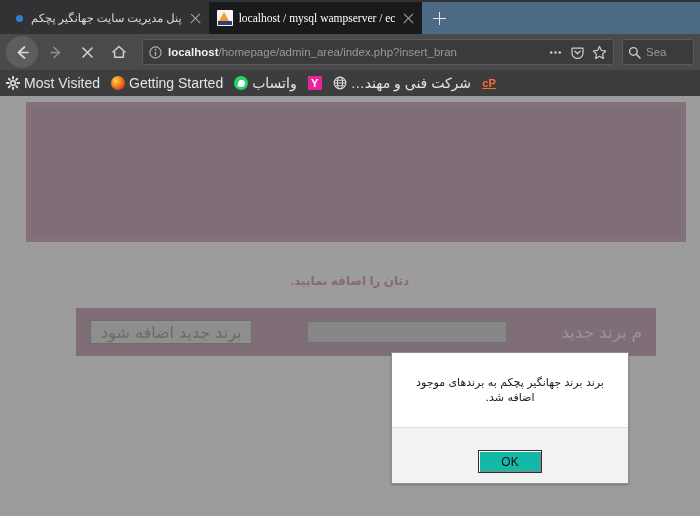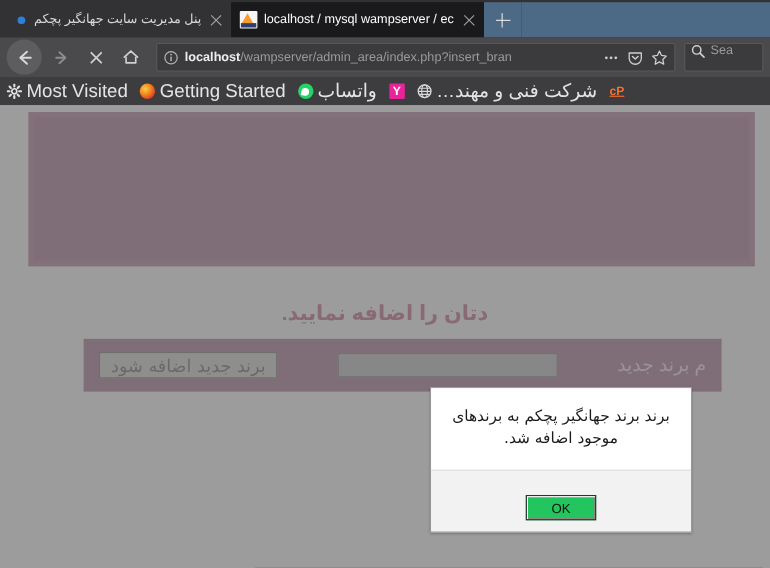--- a/index.html
+++ b/index.html
@@ -41,21 +41,21 @@
     width: 0; height: 0;
     border-left: 5px solid transparent; border-right: 5px solid transparent;
     border-bottom: 9px solid #f89b2a;
   }
   .favicon.pma::after {
     content: ""; position: absolute; bottom: 1px; left: 1px; right: 1px;
     height: 4px; background: #2c3e74;
   }
   .tab .tab-label {
     white-space: nowrap; overflow: hidden; text-overflow: ellipsis;
-    flex: 1 1 auto; line-height: 32px;
+    flex: 1 1 auto; line-height: 32px; font-family: Liberation Serif, serif;
   }
   .tab.rtl .tab-label { direction: rtl; text-align: right; }
   .tab-close {
     width: 15px; height: 15px; flex: 0 0 15px; position: relative;
     opacity: .75;
   }
   .tab-close::before, .tab-close::after {
     content: ""; position: absolute; left: 1px; top: 7px;
     width: 13px; height: 1.4px; background: #cfcfcf;
   }
@@ -100,34 +100,34 @@
   }
   .url-text {
     flex: 1 1 auto; font-size: 11.5px; color: #9a9a9c;
     white-space: nowrap; overflow: hidden; line-height: 24px;
   }
   .url-text b { color: #ededed; font-weight: bold; text-align: right; }
   .url-icons { display: flex; align-items: center; gap: 7px; }
   .searchbar {
     width: 72px; height: 26px; flex: 0 0 72px;
     background: #3b3b3d; border: 1px solid #59595b; border-radius: 2px;
-    display: flex; padding: 0 5px; gap: 5px;
+    display: flex; align-items: center; padding: 0 5px; gap: 5px;
     overflow: hidden;
   }
   .search-ph { font-size: 11.5px; color: #9a9a9c; white-space: nowrap; }
 
   
   .bookmarks {
     position: absolute; top: 70px; left: 0; width: 700px; height: 26px;
     background: #3d3d3f;
     display: flex; align-items: center; padding: 0 6px; gap: 11px;
     overflow: hidden;
   }
   .bm { display: flex; align-items: center; gap: 4px; flex: 0 0 auto; }
-  .bm-label { font-size: 17px; color: #e4e4e4; white-space: nowrap; }
+  .bm-label { font-size: 14px; color: #e4e4e4; white-space: nowrap; }
   .bm-label.rtl { direction: rtl; }
   .bmicon { width: 14px; height: 14px; flex: 0 0 14px; position: relative; }
   .bmicon.gear { color: #e0e0e0; }
   .bmicon.ff   { border-radius: 50%; background: radial-gradient(circle at 35% 35%, #ffcf4a 0%, #f07c1a 45%, #d6422b 75%, #8b2ea0 100%); }
   .bmicon.wa   { border-radius: 50%; background: #25d366; display: flex; align-items: center; justify-content: center; }
   .bmicon.wa::after {
     content: ""; width: 7px; height: 7px; border-radius: 50% 50% 50% 0;
     background: #fff; transform: rotate(10deg);
   }
   .bmicon.yam  { background: #e9249a; color: #fff; font: bold 11px "Liberation Sans", sans-serif;
@@ -146,21 +146,21 @@
     direction: rtl;
   }
   .topbox {
     position: absolute; left: 26px; top: 6px; width: 660px; height: 140px;
     background: #7d2a57;
     border: 5px solid #8e3a66;
   }
   .heading {
     position: absolute; right: 0; left: 0; top: 178px;
     text-align: center;
-    font-size: 19px; font-weight: bold; color: #a3174a;
+    font-size: 12px; font-weight: bold; color: #a3174a;
     direction: rtl;
   }
   .formbar {
     position: absolute; left: 76px; top: 212px; width: 580px; height: 48px;
     background: #7d2a57;
     display: flex; align-items: center; justify-content: space-between;
     padding: 0 14px; direction: rtl;
   }
   .form-label {
     font-size: 17px; color: #f0d6e4; white-space: nowrap;
@@ -186,30 +186,30 @@
     border: 1px solid #8f8f8f;
     box-shadow: 0 1px 2px rgba(0,0,0,.25);
     display: flex; flex-direction: column;
     direction: rtl;
   }
   .modal-body {
     flex: 1 1 auto; display: flex; align-items: center; justify-content: center;
     padding: 8px 10px; background: #ffffff;
   }
   .modal-msg {
-    font-size: 14px; color: #1b1b1b; text-align: center; direction: rtl;
+    font-size: 11px; color: #1b1b1b; text-align: center; direction: rtl;
     font-family: "DejaVu Sans", sans-serif; line-height: 1.4;
   }
   .modal-foot {
     flex: 0 0 56px; background: #f2f2f2; border-top: 1px solid #dedede;
     display: flex; align-items: center; justify-content: center;
   }
   .ok-btn {
     width: 64px; height: 23px;
-    background: #22c55e; border: 1px solid #2f2f2f;
+    background: #14b8a6; border: 1px solid #2f2f2f;
     box-shadow: inset 1px 1px 0 #ffffff, inset -1px -1px 0 #8a8a82;
     font-size: 12px; color: #101010;
     display: flex; align-items: center; justify-content: center;
     font-family: "Liberation Sans", sans-serif;
     margin-top: 12px;
   }
 </style>
 </head>
 <body>
 
@@ -261,21 +261,21 @@
         <path d="M3.6 7.6 V13.2 H12.4 V7.6" fill="none" stroke="#d0d0d0" stroke-width="1.5" stroke-linejoin="round"></path>
       </svg>
     </div>
 
     <div class="urlbar">
       <svg width="13" height="13" viewBox="0 0 13 13">
         <circle cx="6.5" cy="6.5" r="5.6" fill="none" stroke="#b6b6b8" stroke-width="1.1"></circle>
         <circle cx="6.5" cy="3.6" r="0.85" fill="#b6b6b8"></circle>
         <rect x="5.85" y="5.4" width="1.3" height="4.3" rx=".5" fill="#b6b6b8"></rect>
       </svg>
-      <div class="url-text"><b>localhost</b><span>/wampserver/admin_area/index.php?insert_bran</span></div>
+      <div class="url-text"><b>localhost</b><span>/homepage/admin_area/index.php?insert_bran</span></div>
       <div class="url-icons">
         <svg width="15" height="13" viewBox="0 0 15 13">
           <circle cx="3.2" cy="6.5" r="1.25" fill="#cfcfd1"></circle>
           <circle cx="7.5" cy="6.5" r="1.25" fill="#cfcfd1"></circle>
           <circle cx="11.8" cy="6.5" r="1.25" fill="#cfcfd1"></circle>
         </svg>
         <svg width="15" height="15" viewBox="0 0 15 15">
           <path d="M2 3.2 h11 v5.2 a5.5 5.5 0 0 1 -5.5 5 a5.5 5.5 0 0 1 -5.5 -5 z" fill="none" stroke="#cfcfd1" stroke-width="1.2" stroke-linejoin="round"></path>
           <path d="M5 6.3 L7.5 8.7 L10 6.3" fill="none" stroke="#cfcfd1" stroke-width="1.3" stroke-linecap="round" stroke-linejoin="round"></path>
         </svg>

